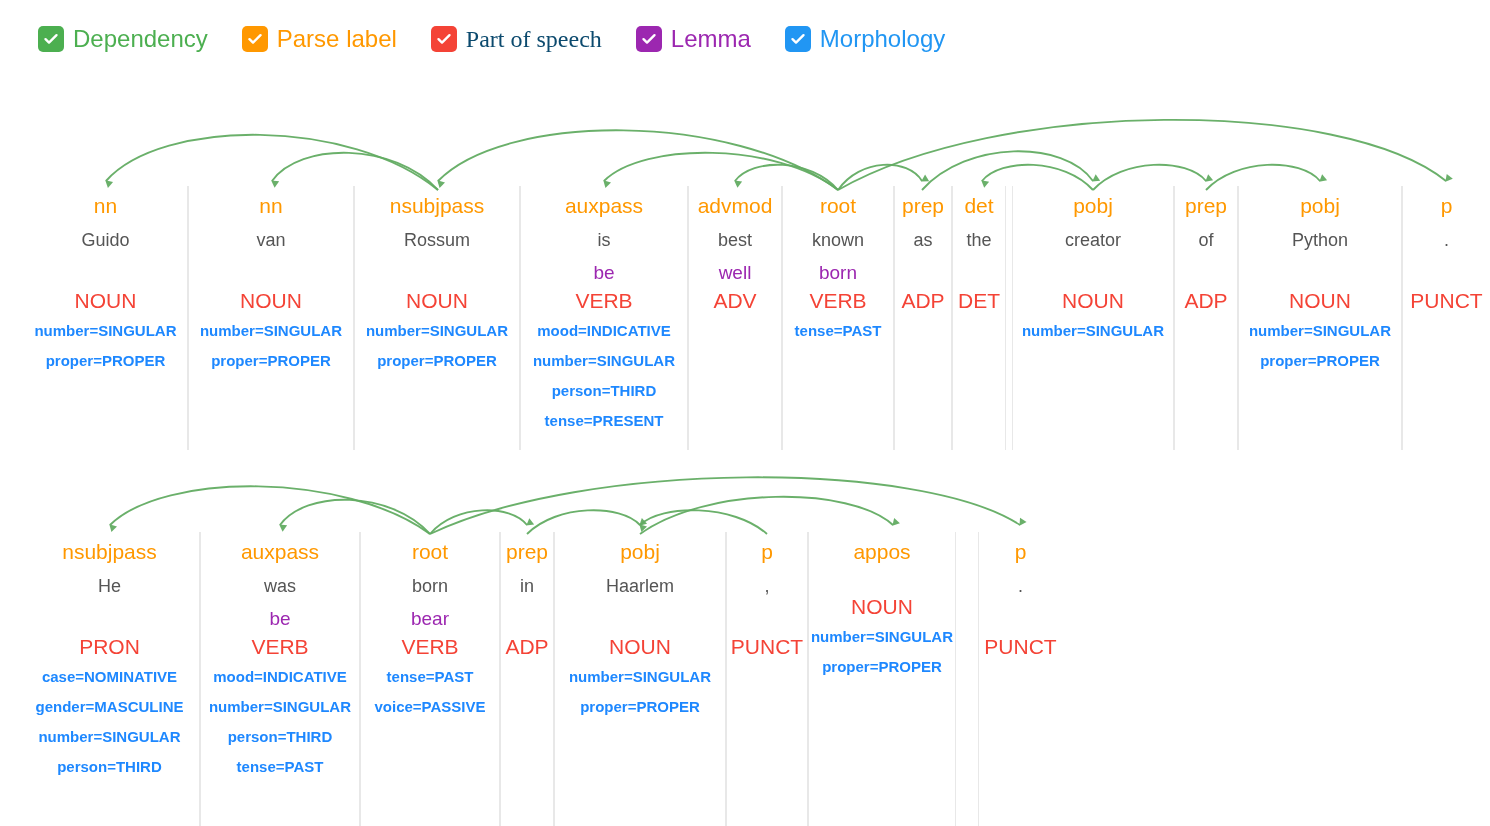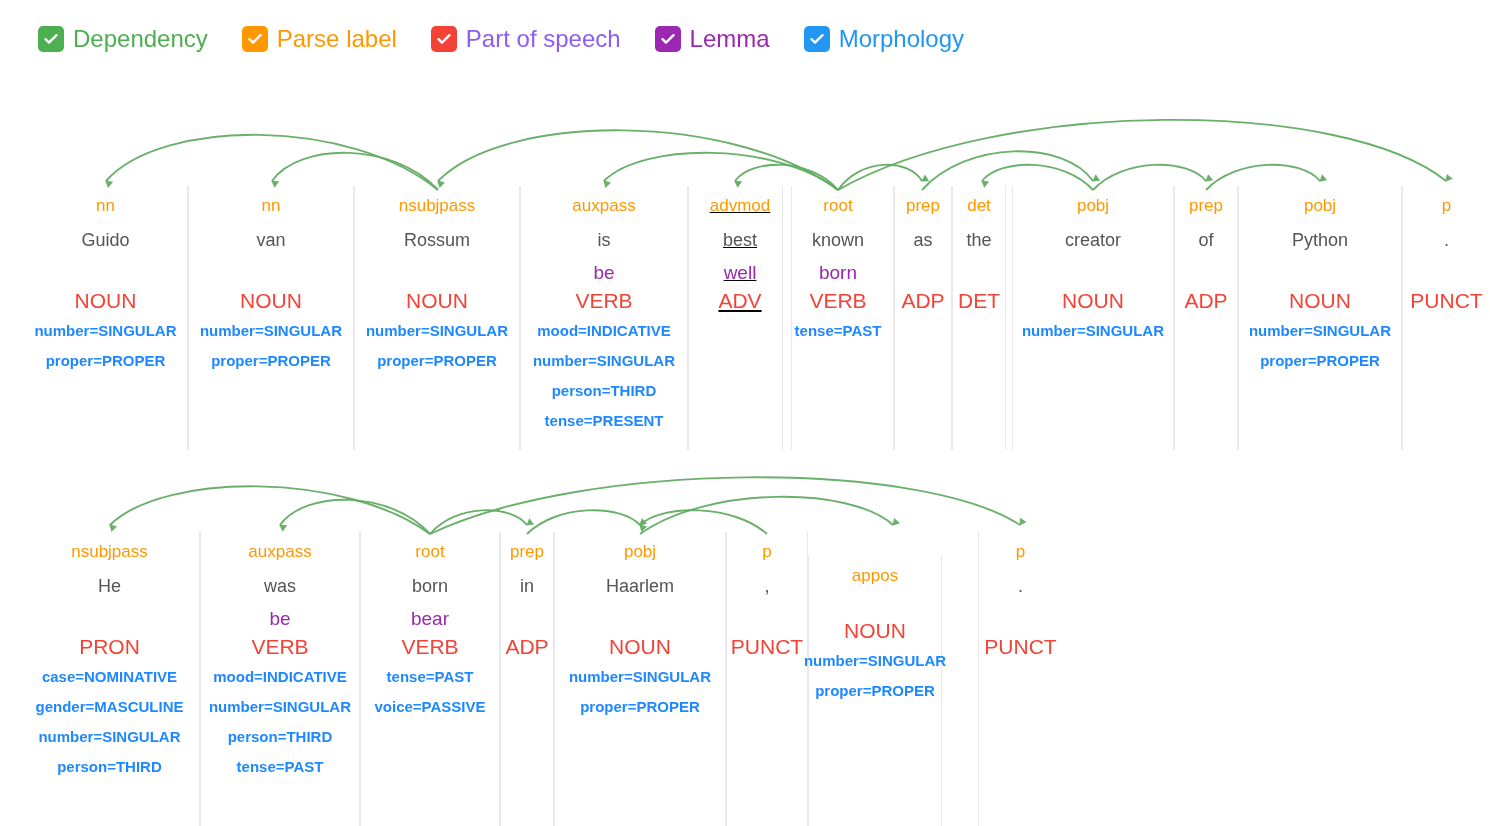--- a/index.html
+++ b/index.html
@@ -42,21 +42,21 @@
   .token{
     position:absolute;top:0;bottom:0;
     box-sizing:border-box;
     display:flex;flex-direction:column;align-items:center;
     border-left:1px solid #e8e8e8;border-right:1px solid #e8e8e8;
     padding-top:6px;
   }
   .token.no-left{border-left:none;}
   .token.no-right{border-right:none;}
 
-  .dep-label{font-size:17px;line-height:28px;color:#ff9800;white-space:nowrap;}
+  .dep-label{font-size:21px;line-height:28px;color:#ff9800;white-space:nowrap;}
   .word{font-size:18px;line-height:40px;color:#555555;white-space:nowrap;}
   .lemma{font-size:19px;line-height:26px;color:#9c27b0;white-space:nowrap;}
   .lemma.empty{visibility:hidden;}
   .pos{font-size:21px;line-height:30px;color:#f44336;white-space:nowrap;}
   .morph{font-size:15px;line-height:30px;color:#1e88ff;font-weight:bold;white-space:nowrap;}
 </style>
 </head>
 <body>
 
 <div id="legend">
@@ -75,21 +75,21 @@
         </svg>
       </span>
       <span class="legend-label" style="color: rgb(255, 152, 0);">Parse label</span>
     </div>
     <div class="legend-item">
       <span class="cbx" style="background: rgb(244, 67, 54);">
         <svg width="18" height="18" viewBox="0 0 18 18">
           <path d="M3.5 9.2 L7 12.6 L14.5 5.2" fill="none" stroke="#ffffff" stroke-width="2.4" stroke-linecap="round" stroke-linejoin="round"></path>
         </svg>
       </span>
-      <span class="legend-label" style="color: #8b5cf6;">Part of speech</span>
+      <span class="legend-label" style="color: #0c4a6e; font-family: Liberation Serif, serif;">Part of speech</span>
     </div>
     <div class="legend-item">
       <span class="cbx" style="background: rgb(156, 39, 176);">
         <svg width="18" height="18" viewBox="0 0 18 18">
           <path d="M3.5 9.2 L7 12.6 L14.5 5.2" fill="none" stroke="#ffffff" stroke-width="2.4" stroke-linecap="round" stroke-linejoin="round"></path>
         </svg>
       </span>
       <span class="legend-label" style="color: rgb(156, 39, 176); text-align: right;">Lemma</span>
     </div>
     <div class="legend-item">
@@ -151,21 +151,21 @@
       <div class="token" style="left: 520px; width: 168px;">
         <div class="dep-label">auxpass</div>
         <div class="word">is</div>
         <div class="lemma">be</div>
         <div class="pos">VERB</div>
         <div class="morph">mood=INDICATIVE</div>
         <div class="morph">number=SINGULAR</div>
         <div class="morph">person=THIRD</div>
         <div class="morph">tense=PRESENT</div>
       </div>
-      <div class="token" style="left: 688px; width: 104px; text-decoration: underline;">
+      <div class="token" style="left: 688px; width: 94px;">
         <div class="dep-label">advmod</div>
         <div class="word">best</div>
         <div class="lemma">well</div>
         <div class="pos">ADV</div>
       </div>
       <div class="token" style="left: 782px; width: 112px;">
         <div class="dep-label">root</div>
         <div class="word">known</div>
         <div class="lemma">born</div>
         <div class="pos">VERB</div>
@@ -272,21 +272,21 @@
         <div class="pos">NOUN</div>
         <div class="morph">number=SINGULAR</div>
         <div class="morph">proper=PROPER</div>
       </div>
       <div class="token" style="left: 726px; width: 82px;">
         <div class="dep-label">p</div>
         <div class="word">,</div>
         <div class="lemma empty">&nbsp;</div>
         <div class="pos">PUNCT</div>
       </div>
-      <div class="token" style="left: 808px; width: 134px; margin-top: 24px;">
+      <div class="token" style="left: 808px; width: 148px;">
         <div class="dep-label">appos</div>
         <div class="lemma empty">&nbsp;</div>
         <div class="pos">NOUN</div>
         <div class="morph">number=SINGULAR</div>
         <div class="morph">proper=PROPER</div>
       </div>
       <div class="token no-right" style="left: 978px; width: 84px;">
         <div class="dep-label">p</div>
         <div class="word">.</div>
         <div class="lemma empty">&nbsp;</div>

